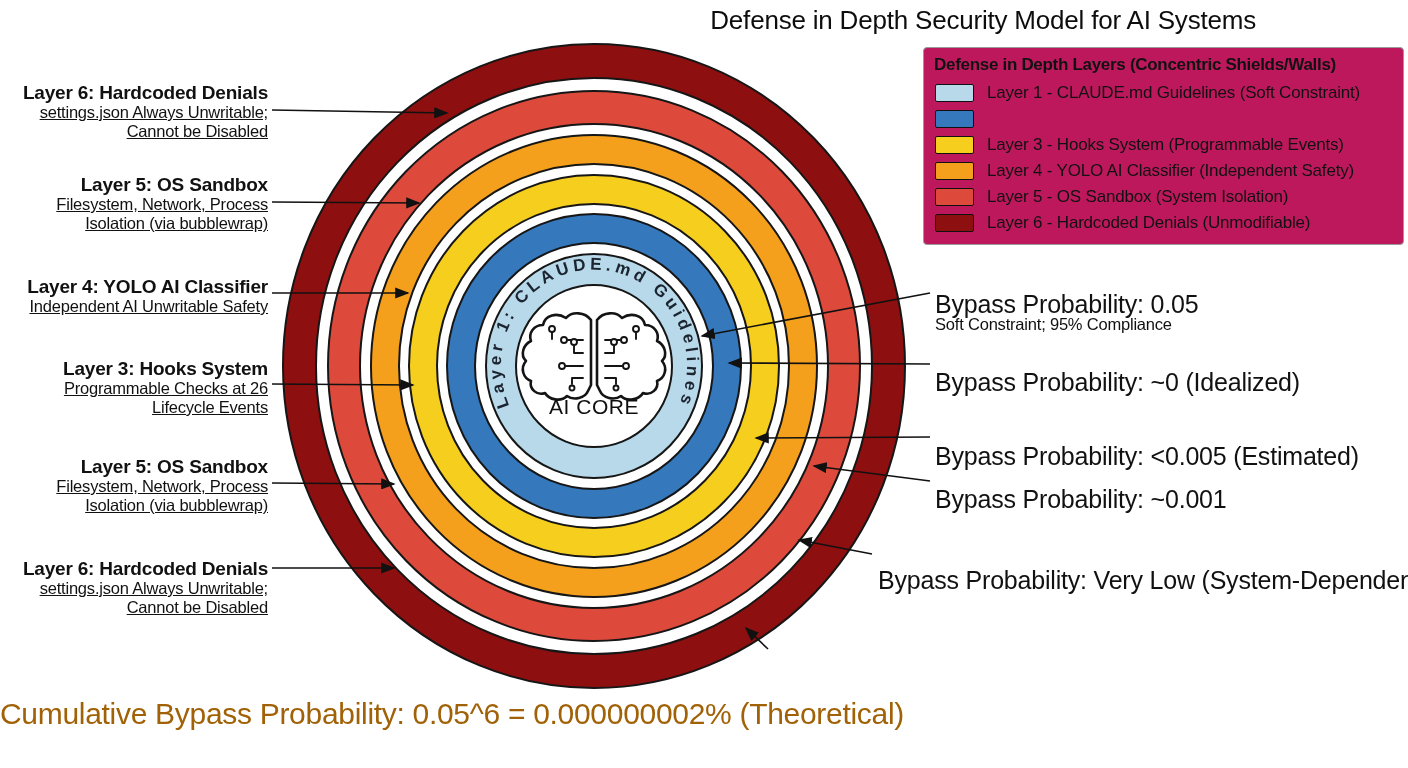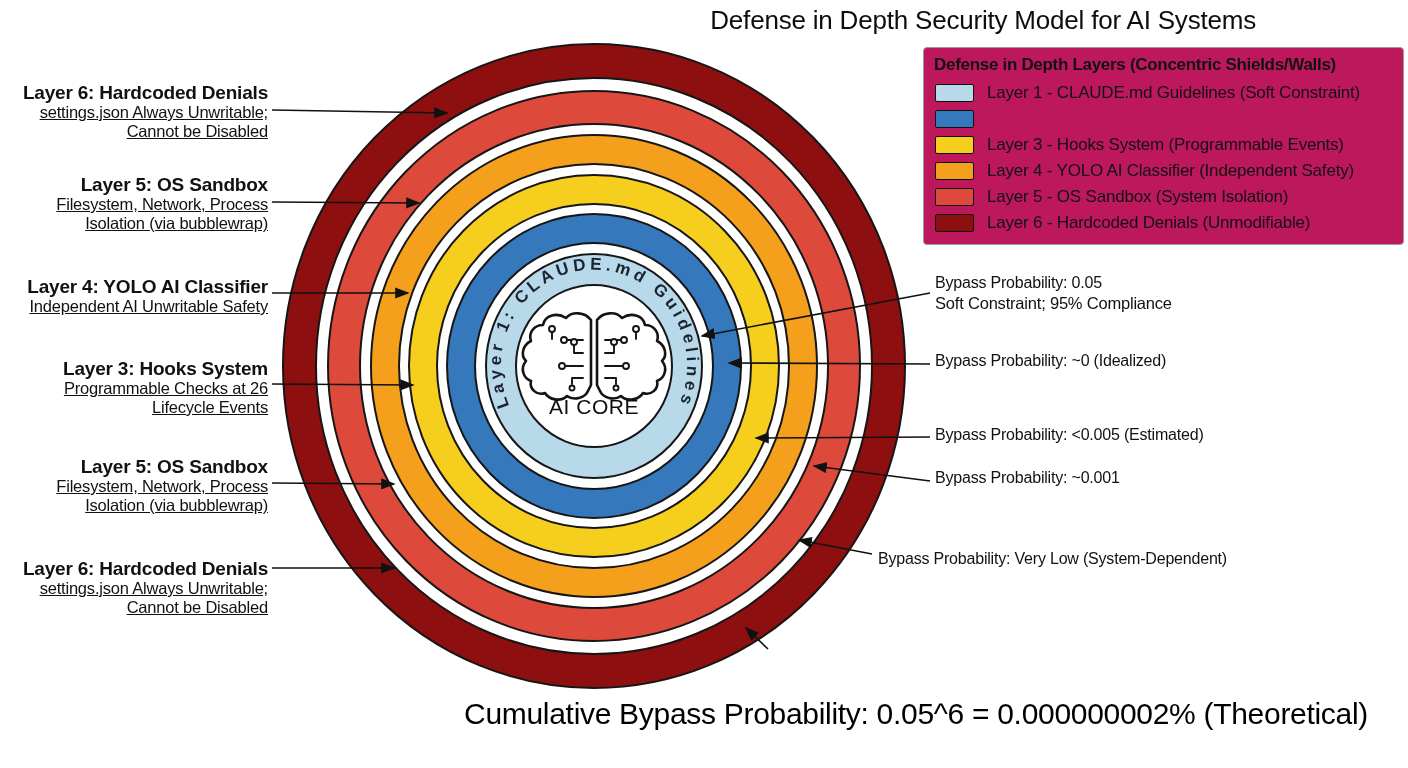--- a/index.html
+++ b/index.html
@@ -24,26 +24,26 @@
     width:37px;height:16px;border:1.9px solid #101010;border-radius:2px;
     margin:0 13px 0 2px;flex:0 0 auto;
   }
   .legend-label{font-size:17px;letter-spacing:-0.2px;white-space:nowrap;}
   
   .l-label{position:absolute;right:1140px;text-align:right;white-space:nowrap;}
   .l-title{font-size:19px;font-weight:bold;line-height:21px;letter-spacing:-0.2px;}
   .l-sub{font-size:16.5px;line-height:19px;letter-spacing:-0.2px;text-decoration:underline;}
   
   .r-label{position:absolute;text-align:left;white-space:nowrap;}
-  .r-title{font-size:16px;line-height:22px;letter-spacing:-0.2px;}
+  .r-title{font-size:25px;line-height:22px;letter-spacing:-0.2px;margin-top:21px;}
   .r-sub{font-size:16.5px;line-height:18px;letter-spacing:-0.2px;}
   
   .footer-headline{
-    position:absolute;top:697px;left:0;width:1368px;text-align:right;
-    font-size:30px;letter-spacing:-0.3px;color:#000000;
+    position:absolute;top:697px;left:0;width:1368px;text-align:left;
+    font-size:30px;letter-spacing:-0.3px;color:#a16207;
   }
   .footer-note{
     position:absolute;top:737px;left:0;width:1376px;text-align:center;
     font-size:20.5px;letter-spacing:-0.5px;color:#101010;
   }
 </style>
 </head>
 <body>
 
 <div class="stage">

